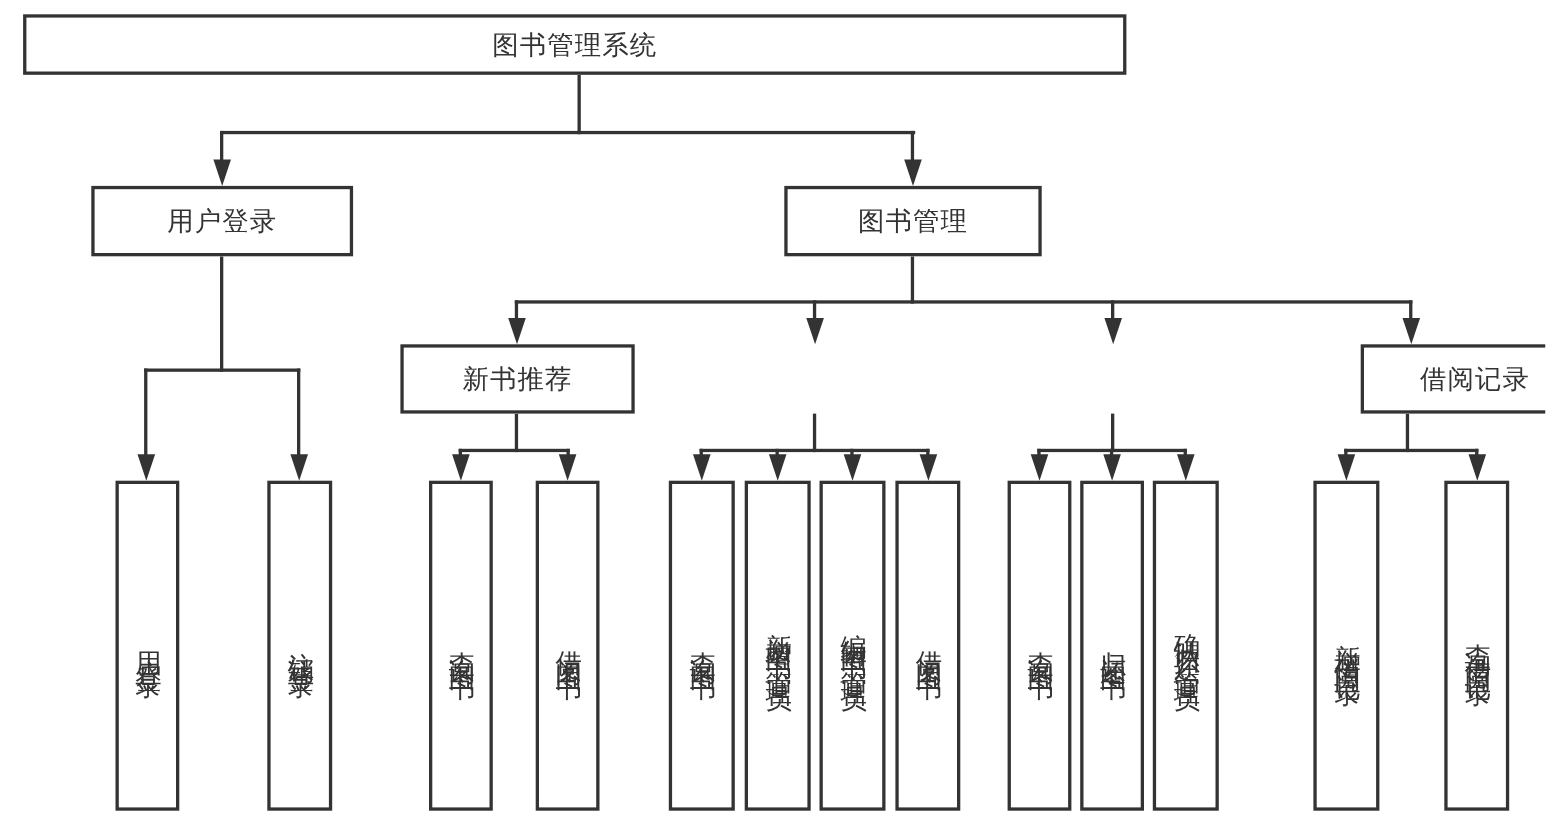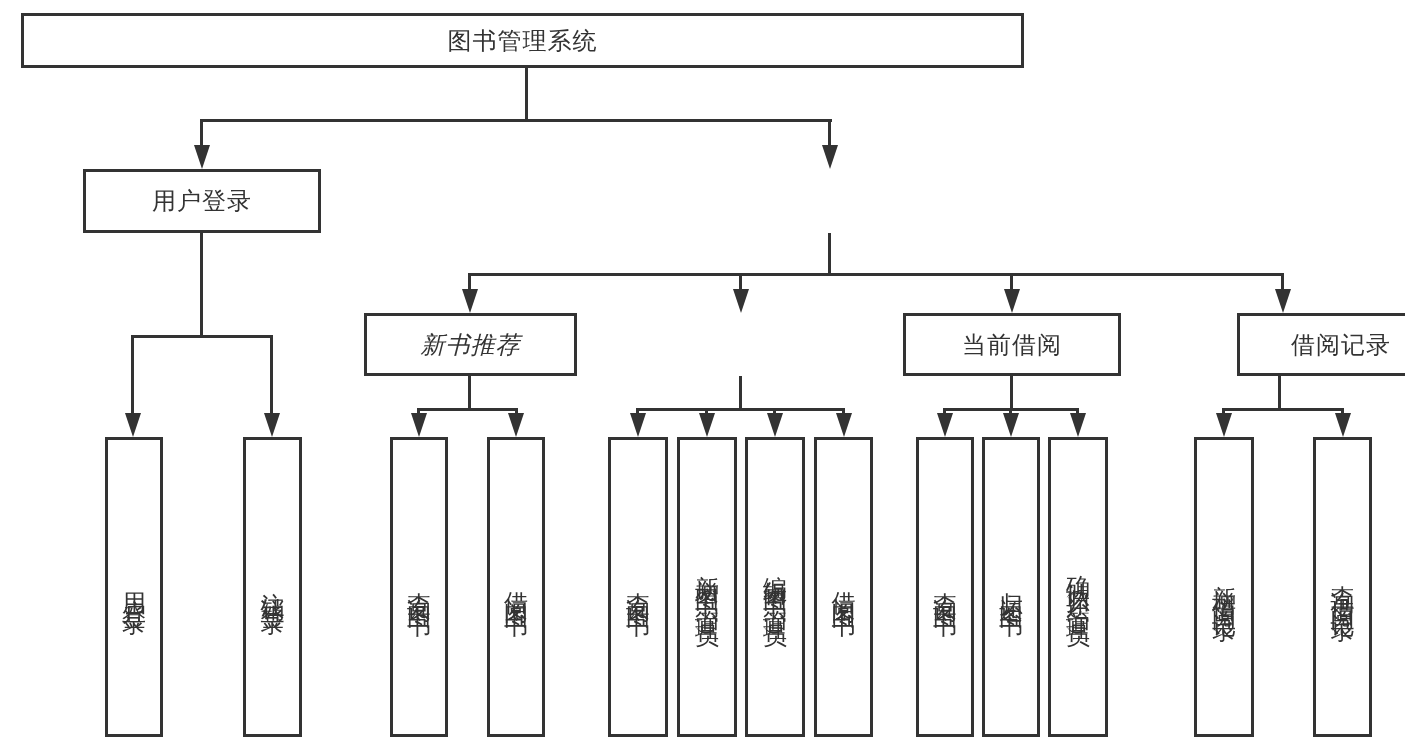--- a/index.html
+++ b/index.html
@@ -111,29 +111,29 @@
   <div class="arrow" style="left:1335px;top:413px;"></div>
 
   <div class="box" style="left:21px;top:13px;width:1003px;height:55px;">
     <span>图书管理系统</span>
   </div>
 
   <div class="box" style="left:83px;top:169px;width:238px;height:64px;">
     <span>用户登录</span>
   </div>
 
+  <div class="box" style="left:713px;top:169px;width:234px;height:64px;">
+    <span>图书管理</span>
+  </div>
 
-  <div class="box" style="left:364px;top:313px;width:213px;height:63px;font-style:italic;">
+  <div class="box" style="left:364px;top:313px;width:213px;height:63px;">
     <span>新书推荐</span>
   </div>
 
 
-  <div class="box" style="left:903px;top:313px;width:218px;height:63px;">
-    <span>当前借阅</span>
-  </div>
 
   <div class="box" style="left:1237px;top:313px;width:208px;height:63px;">
     <span>借阅记录</span>
   </div>
 
   <div class="box leaf" style="left:105px;top:437px;width:58px;height:300px;">
     <span>用户登录</span>
   </div>
   <div class="box leaf" style="left:243px;top:437px;width:59px;height:300px;">
     <span>注销登录</span>

